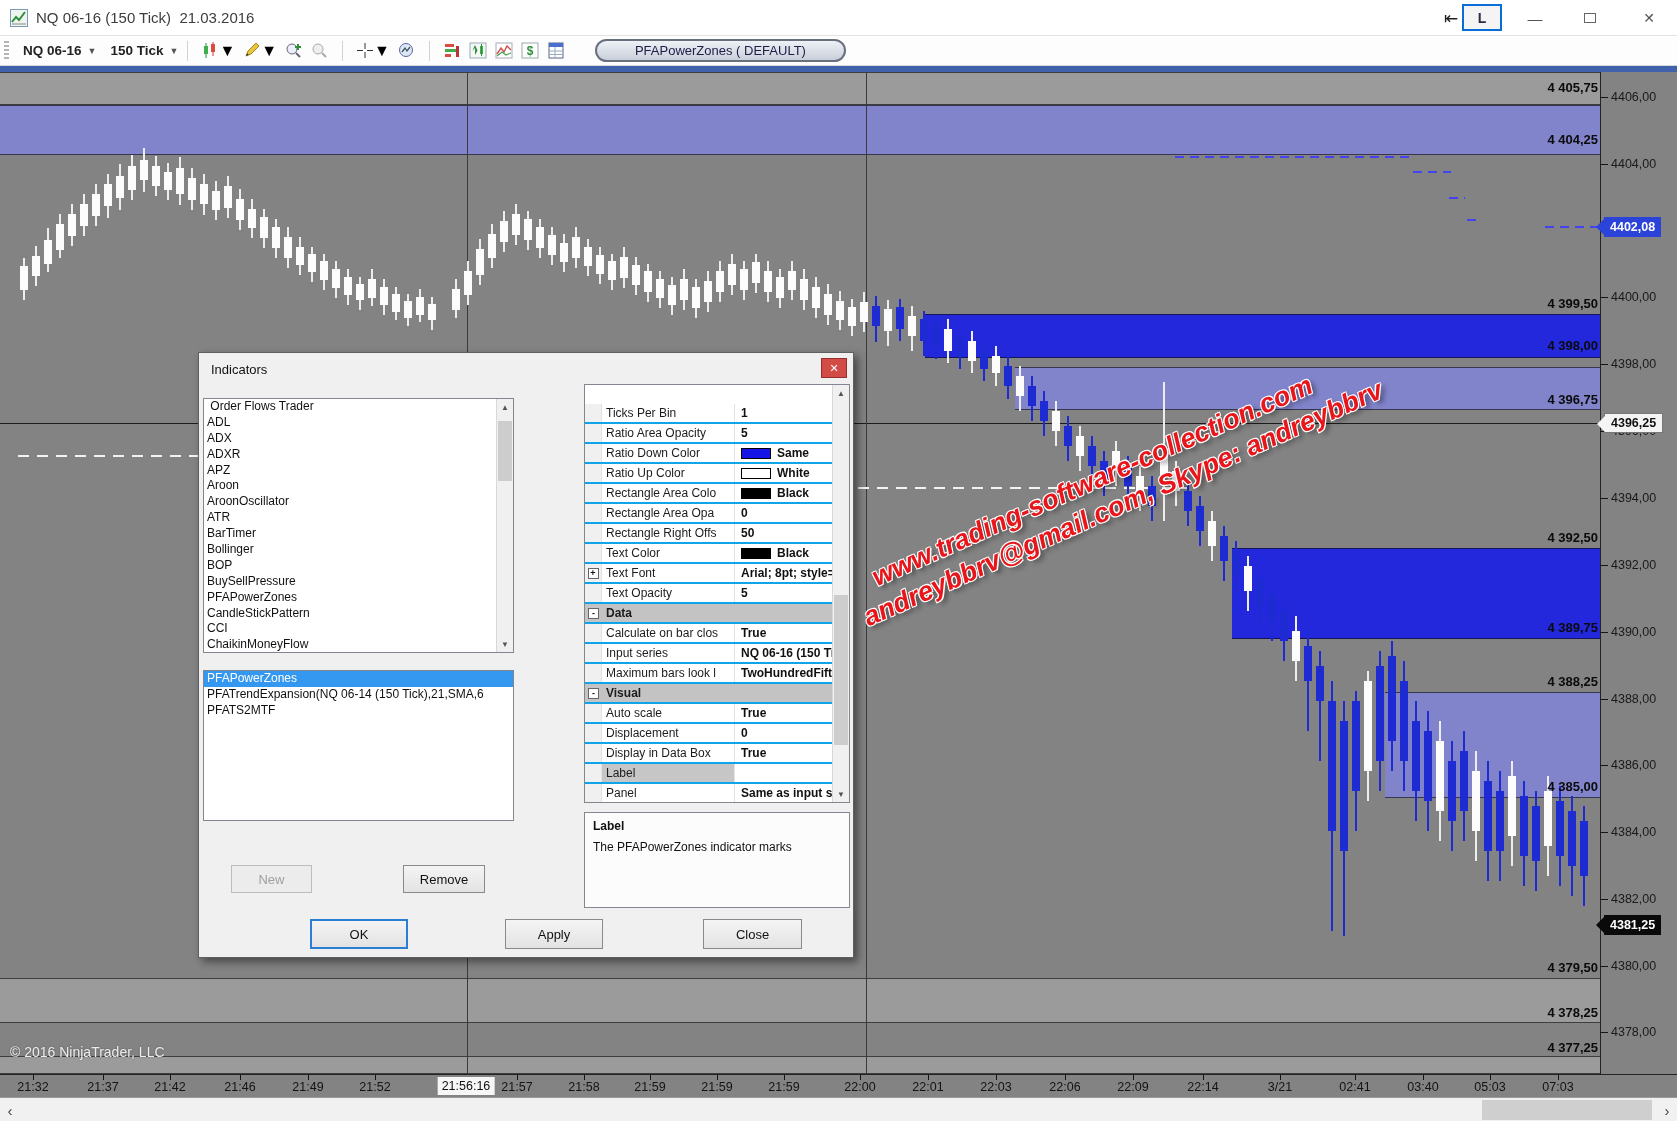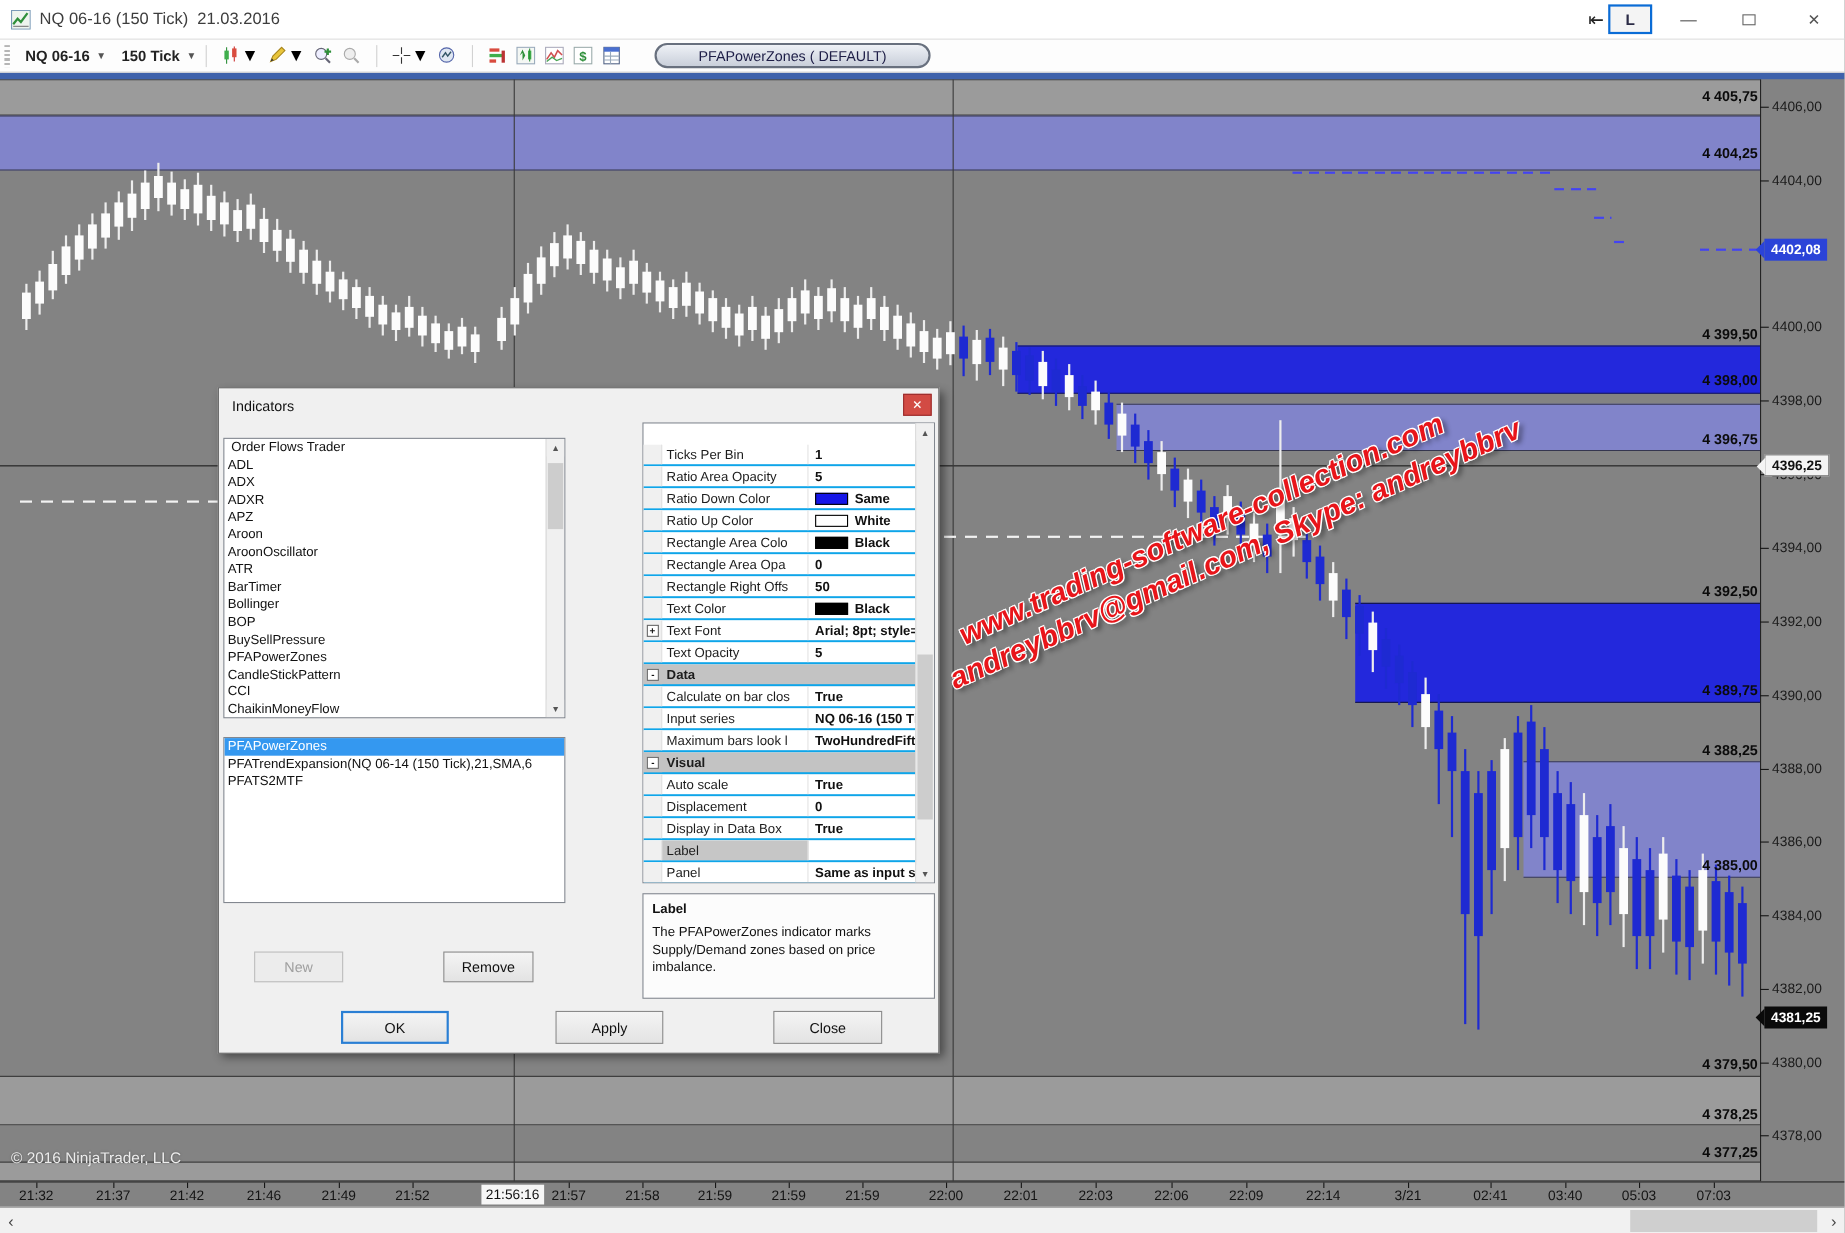--- a/index.html
+++ b/index.html
@@ -796,21 +796,20 @@
       <div class="vsb">
         <span class="arr" style="top:0">▲</span>
         <div class="thumb" style="top:210px;height:150px"></div>
         <span class="arr" style="bottom:0">▼</span>
       </div>
     </div>
 
     <div class="descbox">
       <div class="dt">Label</div>
       <div class="dl">The PFAPowerZones indicator marks</div>
-      <div class="dl">Supply/Demand zones based on price imbalance.</div>
     </div>
 
     <div class="dbtn btn-ok">OK</div>
     <div class="dbtn btn-apply">Apply</div>
     <div class="dbtn btn-close2">Close</div>
   </div>
 
 </div>
 
 </body></html>

